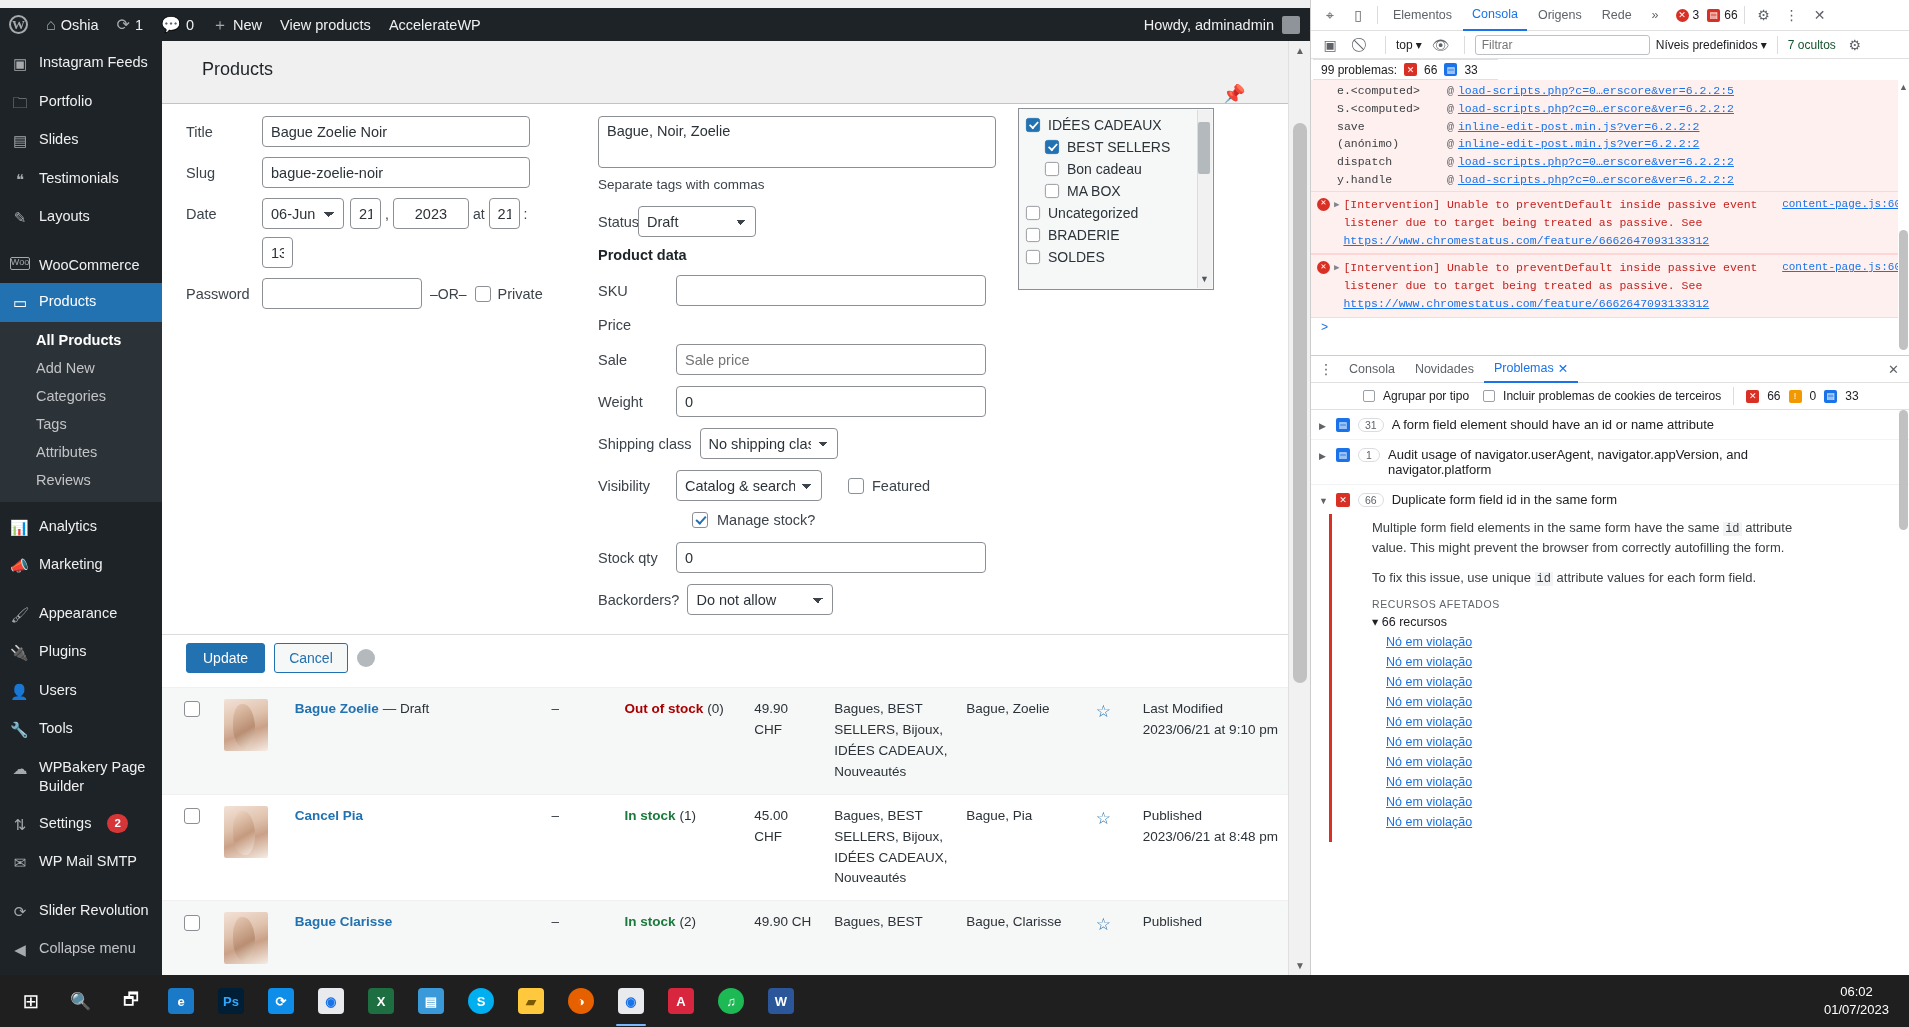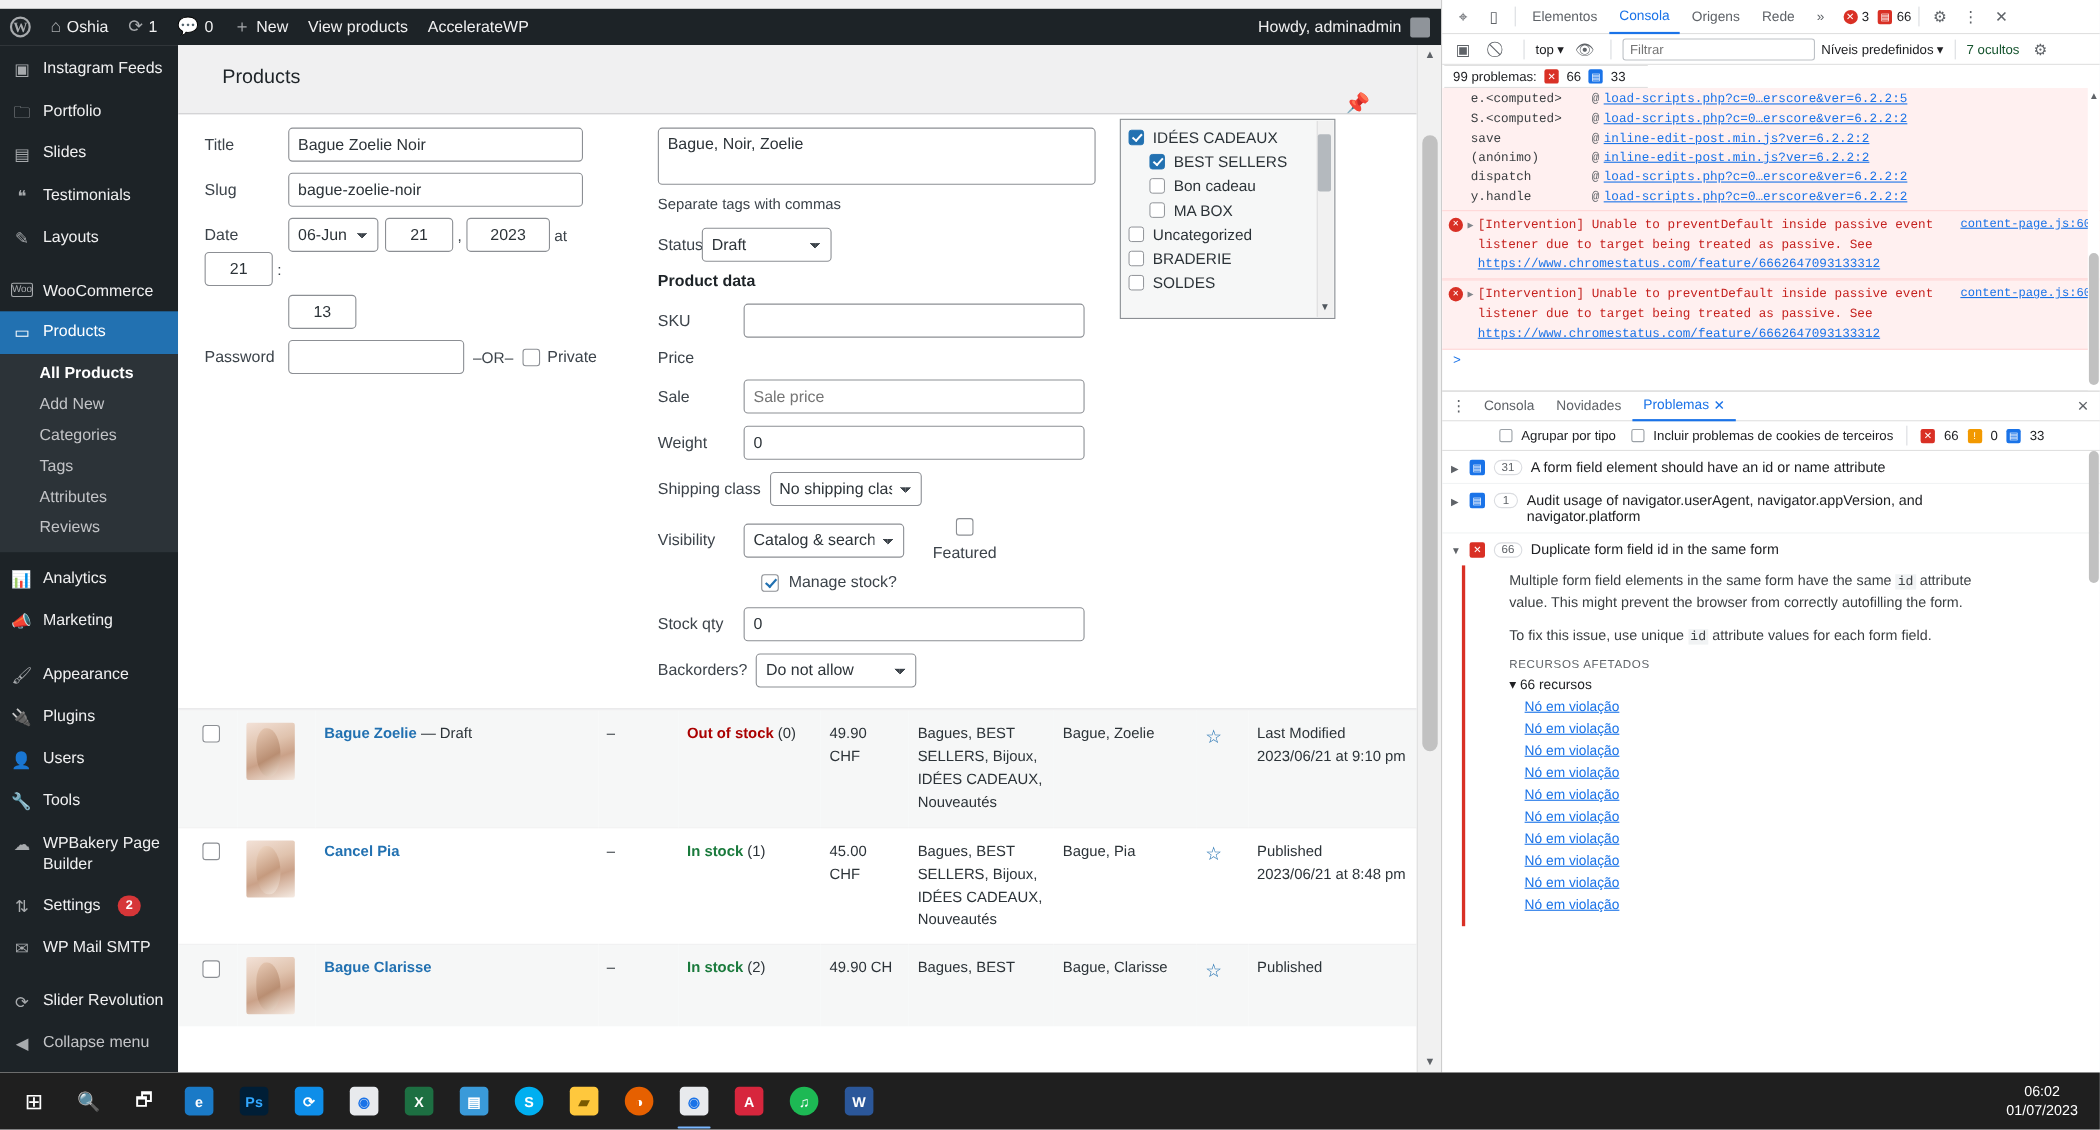--- a/index.html
+++ b/index.html
@@ -116,21 +116,21 @@
     border: 1px solid #8c8f94; border-radius: 4px; height: 31px;
     font-size: 14.5px; padding: 2px 26px 2px 8px; background: #fff; color: #2c3338;
     font-family: "Liberation Sans", sans-serif;
     appearance: none;
     background-image: linear-gradient(45deg, transparent 50%, #3c434a 50%), linear-gradient(135deg, #3c434a 50%, transparent 50%);
     background-position: calc(100% - 14px) 13px, calc(100% - 9px) 13px;
     background-size: 5px 5px, 5px 5px;
     background-repeat: no-repeat;
   }
   .d-month { width: 82px; }
-  .d-num { width: 62px; text-align: center; }
+  .d-num { width: 31px; }
   .d-year { width: 76px; text-align: center; }
   .d-sep { padding: 0 4px; font-size: 14px; color: #3c434a; }
   .chk {
     width: 16px; height: 16px; border: 1px solid #8c8f94; border-radius: 3px;
     background: #fff; display: inline-block; vertical-align: middle; position: relative;
   }
   .chk.on { background: #2271b1; border-color: #2271b1; }
   .chk.on::after {
     content: ""; position: absolute; left: 4.5px; top: 1px;
     width: 4px; height: 8px; border: solid #fff; border-width: 0 2px 2px 0;
@@ -149,21 +149,21 @@
   }
   .help { font-size: 13.5px; color: #3c434a; margin: 5px 0 14px 0; }
   .sec-title { font-size: 14.5px; font-weight: bold; color: #1d2327; margin: 6px 0 12px 0; }
   .pd-row { display: flex; align-items: center; margin-bottom: 11px; }
   .pd-label {
     width: 78px; min-width: 78px; font-size: 14.5px; color: #3c434a; text-align: left;
   }
   .pd-input { width: 338px; }
   .lwh { width: 112px; }
   .lwh + .lwh { margin-left: 6px; }
-  .featured-wrap { display: flex; align-items: center; gap: 8px; margin-left: 26px; font-size: 14.5px; color: #3c434a; flex-direction: column; }
+  .featured-wrap { display: flex; align-items: center; gap: 8px; margin-left: 26px; font-size: 14.5px; color: #3c434a; }
   .manage-row { display: flex; align-items: center; gap: 9px; margin: 4px 0 14px 94px; font-size: 14.5px; color: #3c434a; }
 
   
   .catbox {
     border: 1px solid #8c8f94; background: #f6f7f7; width: 196px; height: 182px;
     overflow: hidden; position: relative; padding: 5px 0 0 6px;
   }
   .cat-item { display: flex; align-items: center; gap: 7px; font-size: 14px; color: #2c3338; padding: 3px 0; }
   .cat-item.indent { padding-left: 19px; }
   .cat-scroll {
@@ -622,20 +622,25 @@
                   <span>SOLDES</span>
                 </div>
                 <div class="cat-scroll">
                   <div class="cat-thumb"></div>
                   <div class="cat-arrow-d">▼</div>
                 </div>
               </div>
             </div>
           </div>
 
+          <div class="btn-row">
+            <button class="btn-primary">Update</button>
+            <button class="btn-secondary">Cancel</button>
+            <span class="spinner-dot"></span>
+          </div>
 
           <table class="ptable">
             <tbody>
                 <tr class="alt">
               <td class="c-chk"><span class="chk"></span></td>
               <td class="c-thumb">
                     <div class="thumb"></div>
                   </td>
               <td class="c-name">
                 <span class="row-title">Bague Zoelie</span>

